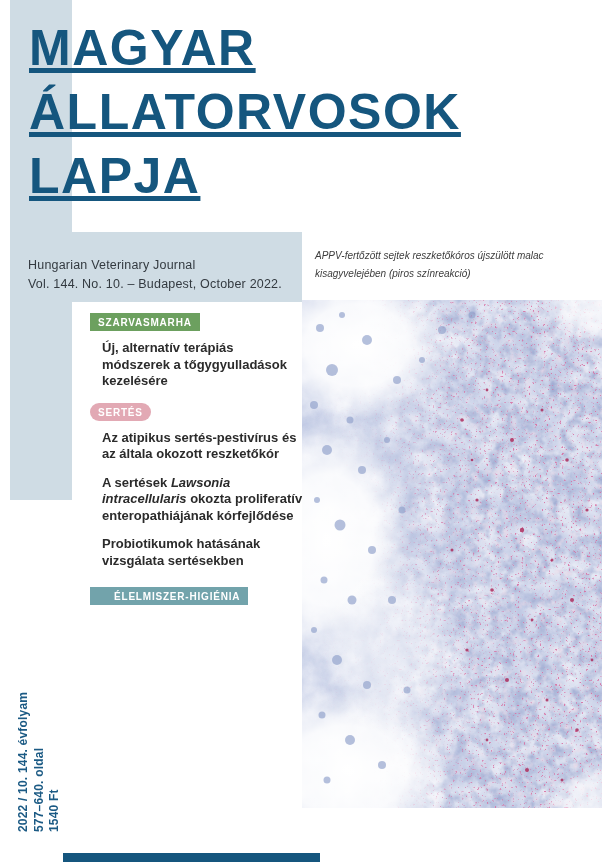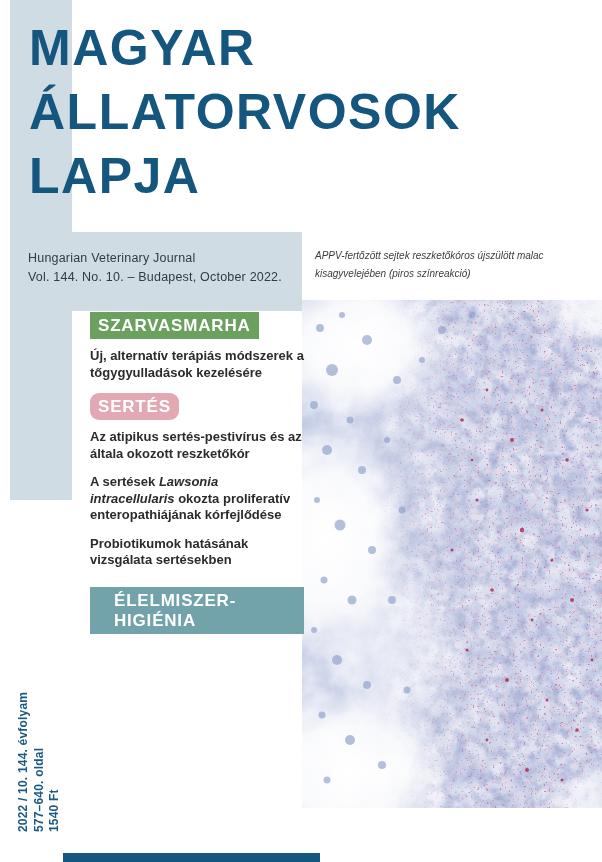--- a/index.html
+++ b/index.html
@@ -8,46 +8,46 @@
     overflow:hidden; font-family:"Liberation Sans", sans-serif;
     margin:0 auto;
   }
   .accent-stripe{
     position:absolute; left:10px; top:0; width:62px; height:500px;
     background:#cfdce4;
   }
   .masthead{
     position:absolute; left:29px; top:16px; z-index:2;
     color:#15567e; font-weight:bold; font-size:50px; line-height:64px;
-    letter-spacing:1.5px; white-space:nowrap;
+    letter-spacing:1.5px; white-space:nowrap;text-decoration:underline;
   }
   .journal-box{
-    position:absolute; left:10px; top:232px; width:292px; height:79px;
-    background:#cfdce4; box-sizing:border-box; padding:17px 0 0 18px;
+    position:absolute; left:10px; top:232px; width:292px; height:70px;
+    background:#cfdce4; box-sizing:border-box; padding:24px 0 0 18px;
   }
   .journal-box div{
     font-size:12.5px; line-height:19px; color:#333a40; letter-spacing:0.2px;
   }
   .caption{
     position:absolute; left:315px; top:247px; width:265px;
     font-size:10px; font-style:italic; line-height:18px; color:#3d3d3d;
   }
   .toc{
     position:absolute; left:90px; top:312px; width:214px; z-index:2;
   }
   .sec-label{
-    display:inline-block; color:#ffffff; font-weight:bold; font-size:17px;
+    display:inline-block; color:#ffffff; font-weight:bold; font-size:10px;
     letter-spacing:0.8px; padding:4px 8px 3px 8px; margin:0 0 2px 0;
   }
   .sec-label.green{background:#6ca05f;}
   .sec-label.pink{background:#e2a9b4;border-radius:9px;}
   .sec-label.teal{background:#72a3ab; margin-top:6px;padding-left:24px;}
   .article{
     font-size:13px; font-weight:bold; line-height:16.5px; color:#2b2b2b;
-    margin:7px 0 12px 0;
+    margin:7px 0 12px 12px;
   }
   .article .it{font-style:italic; font-weight:bold;}
   .histology{
     position:absolute; left:302px; top:300px; width:300px; height:508px;
   }
   .spine{
     position:absolute; left:16px; top:832px; transform:rotate(-90deg);
     transform-origin:0 0; width:140px;
     color:#1b5a84; font-size:12px; font-weight:bold; line-height:15.5px;
     white-space:nowrap; letter-spacing:0.2px;

